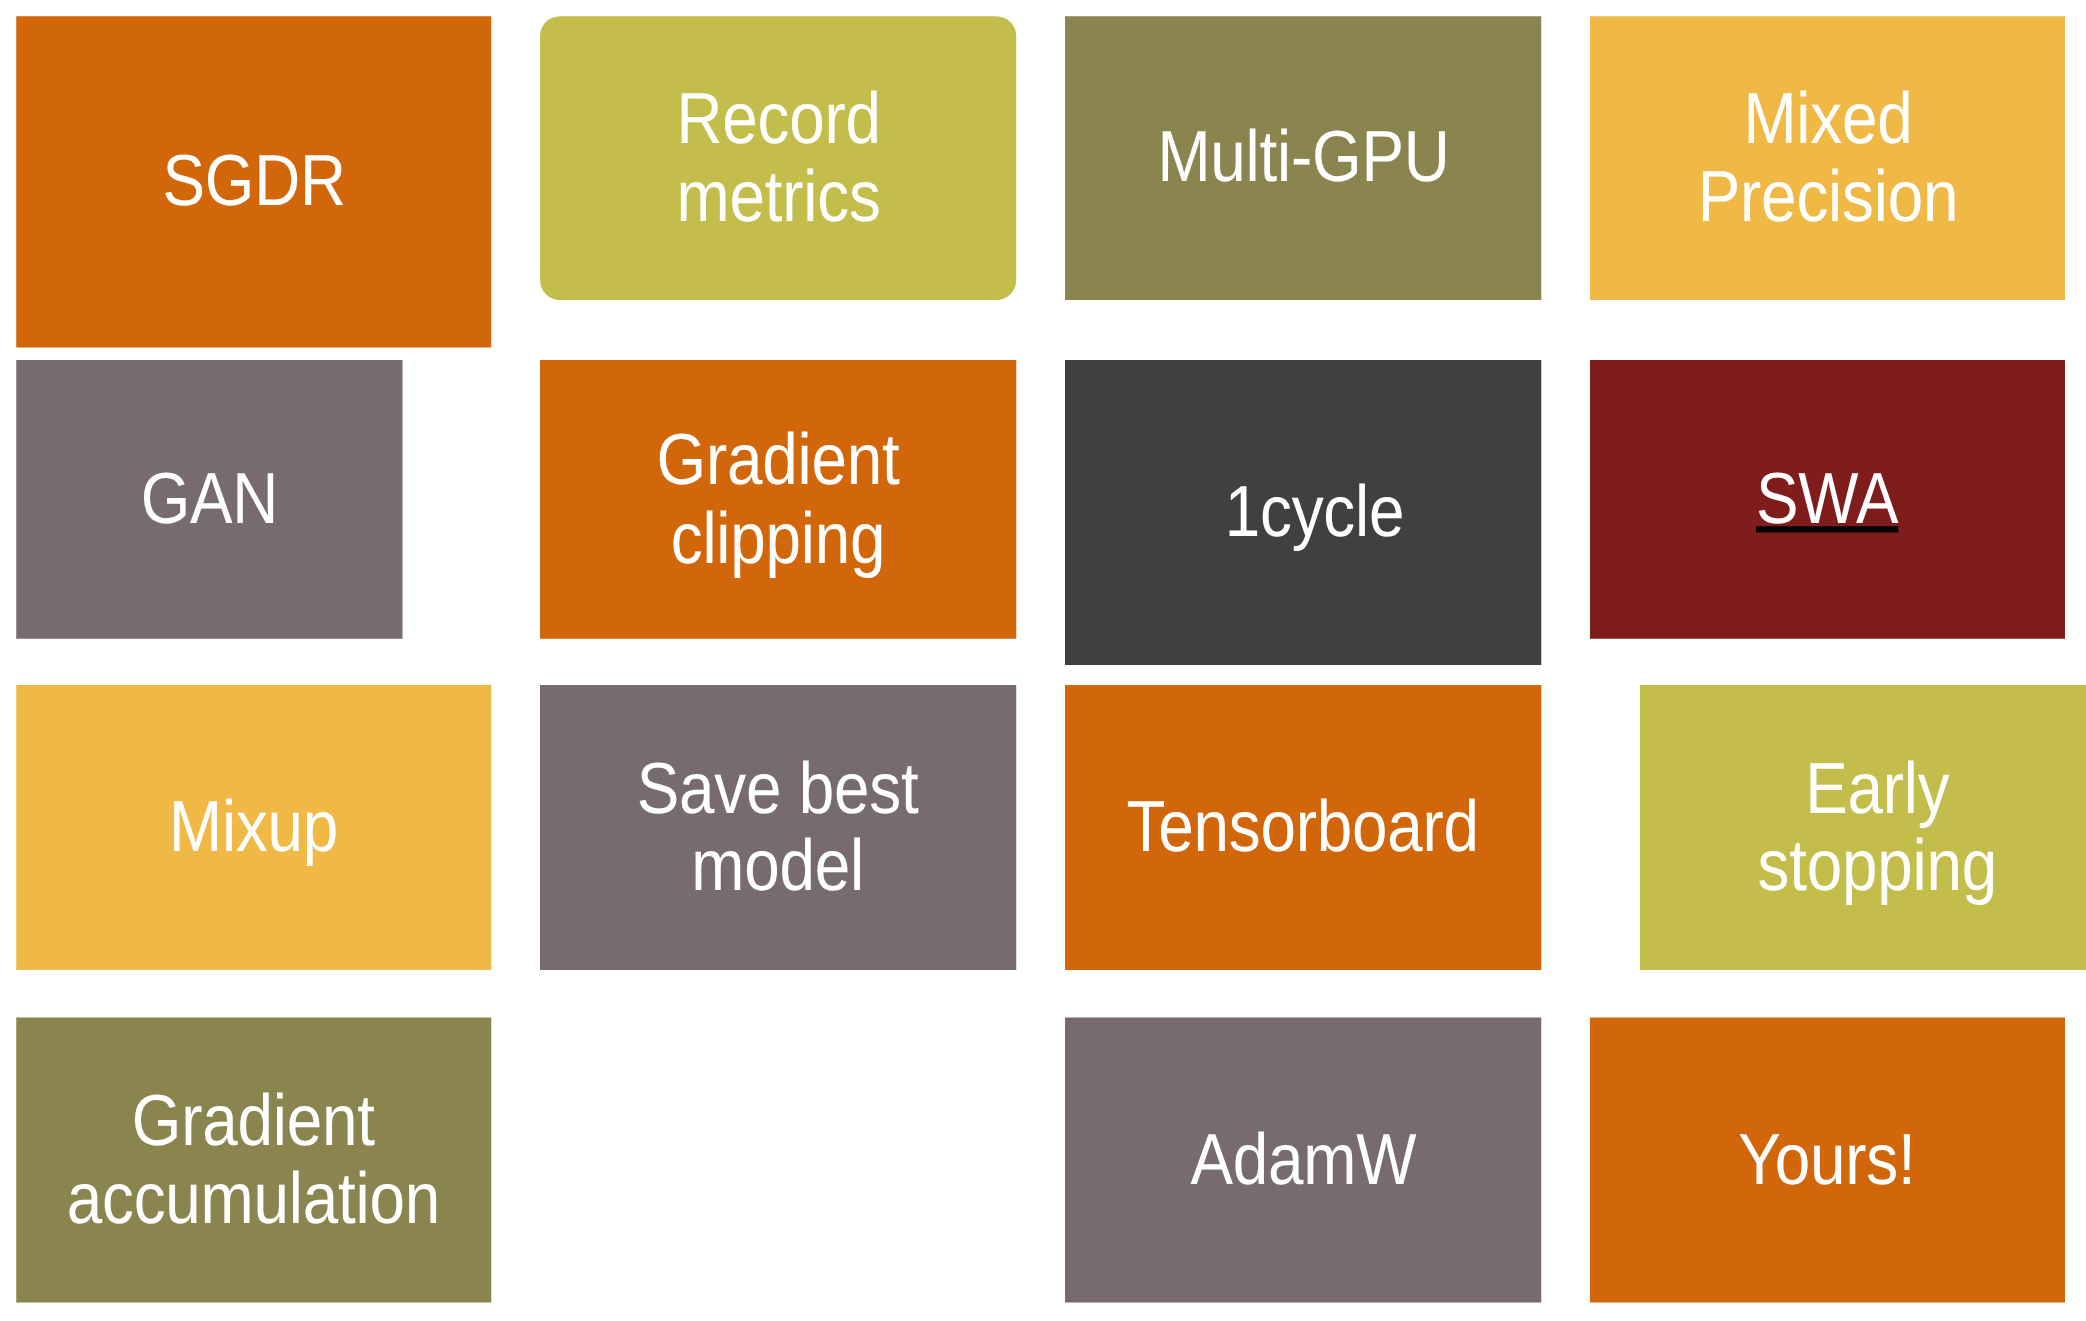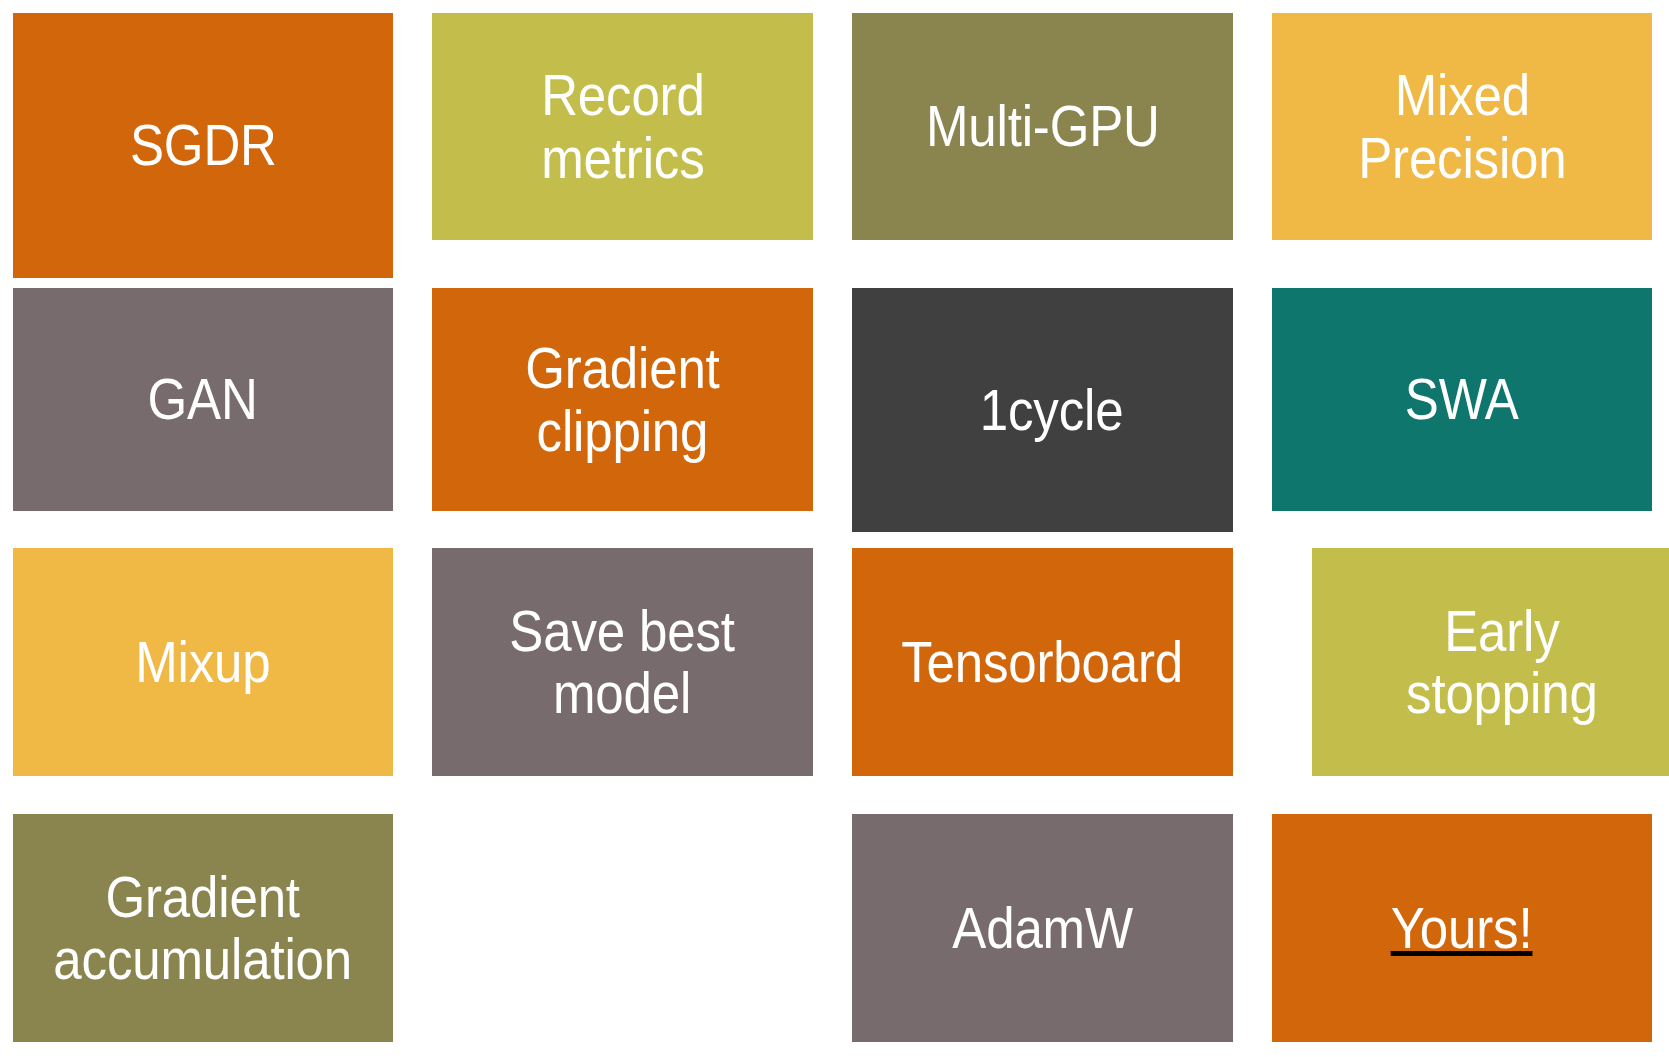--- a/index.html
+++ b/index.html
@@ -49,42 +49,42 @@
     font-size: 58px;
   }
 </style>
 </head>
 <body>
 
 <div id="tile-grid" style="background: rgb(255, 255, 255);">
     <div class="tile" style="left: 13px; top: 13px; width: 380px; height: 265px; background: rgb(210, 102, 10);">
       <span class="tile-label" style="color: rgb(255, 255, 255);">SGDR</span>
     </div>
-    <div class="tile" style="left: 432px; top: 13px; width: 381px; height: 227px; background: rgb(195, 190, 75);">
+    <div class="tile" style="left: 432px; top: 13px; width: 381px; height: 227px; background: rgb(195, 190, 75); border-radius: 16px;">
       <span class="tile-label two-line" style="color: rgb(255, 255, 255);">Record
 metrics</span>
     </div>
     <div class="tile" style="left: 852px; top: 13px; width: 381px; height: 227px; background: rgb(138, 133, 79);">
       <span class="tile-label" style="color: rgb(255, 255, 255);">Multi-GPU</span>
     </div>
     <div class="tile" style="left: 1272px; top: 13px; width: 380px; height: 227px; background: rgb(240, 184, 69);">
       <span class="tile-label two-line" style="color: rgb(255, 255, 255);">Mixed
 Precision</span>
     </div>
-    <div class="tile" style="left: 13px; top: 288px; width: 380px; height: 223px; background: rgb(120, 107, 110);">
+    <div class="tile" style="left: 13px; top: 288px; width: 309px; height: 223px; background: rgb(120, 107, 110);">
       <span class="tile-label" style="color: rgb(255, 255, 255);">GAN</span>
     </div>
     <div class="tile" style="left: 432px; top: 288px; width: 381px; height: 223px; background: rgb(210, 102, 10);">
       <span class="tile-label two-line" style="color: rgb(255, 255, 255);">Gradient
 clipping</span>
     </div>
     <div class="tile" style="left: 852px; top: 288px; width: 381px; height: 244px; background: #404040; padding-left: 28px;">
       <span class="tile-label" style="color: rgb(255, 255, 255);">1cycle</span>
     </div>
-    <div class="tile" style="left: 1272px; top: 288px; width: 380px; height: 223px; background: #0f766e;">
+    <div class="tile" style="left: 1272px; top: 288px; width: 380px; height: 223px; background: #7f1d1d; text-decoration: underline;">
       <span class="tile-label" style="color: rgb(255, 255, 255);">SWA</span>
     </div>
     <div class="tile" style="left: 13px; top: 548px; width: 380px; height: 228px; background: rgb(240, 184, 69);">
       <span class="tile-label" style="color: rgb(255, 255, 255);">Mixup</span>
     </div>
     <div class="tile" style="left: 432px; top: 548px; width: 381px; height: 228px; background: rgb(120, 107, 110);">
       <span class="tile-label two-line" style="color: rgb(255, 255, 255);">Save best
 model</span>
     </div>
     <div class="tile" style="left: 852px; top: 548px; width: 381px; height: 228px; background: rgb(210, 102, 10);">
@@ -94,16 +94,16 @@
       <span class="tile-label two-line" style="color: rgb(255, 255, 255);">Early
 stopping</span>
     </div>
     <div class="tile" style="left: 13px; top: 814px; width: 380px; height: 228px; background: rgb(138, 133, 79);">
       <span class="tile-label two-line" style="color: rgb(255, 255, 255);">Gradient
 accumulation</span>
     </div>
     <div class="tile" style="left: 852px; top: 814px; width: 381px; height: 228px; background: rgb(120, 107, 110);">
       <span class="tile-label" style="color: rgb(255, 255, 255);">AdamW</span>
     </div>
-    <div class="tile" style="left: 1272px; top: 814px; width: 380px; height: 228px; background: rgb(210, 102, 10); text-decoration: underline;">
+    <div class="tile" style="left: 1272px; top: 814px; width: 380px; height: 228px; background: rgb(210, 102, 10);">
       <span class="tile-label" style="color: rgb(255, 255, 255);">Yours!</span>
     </div>
   </div>
 
 </body></html>

